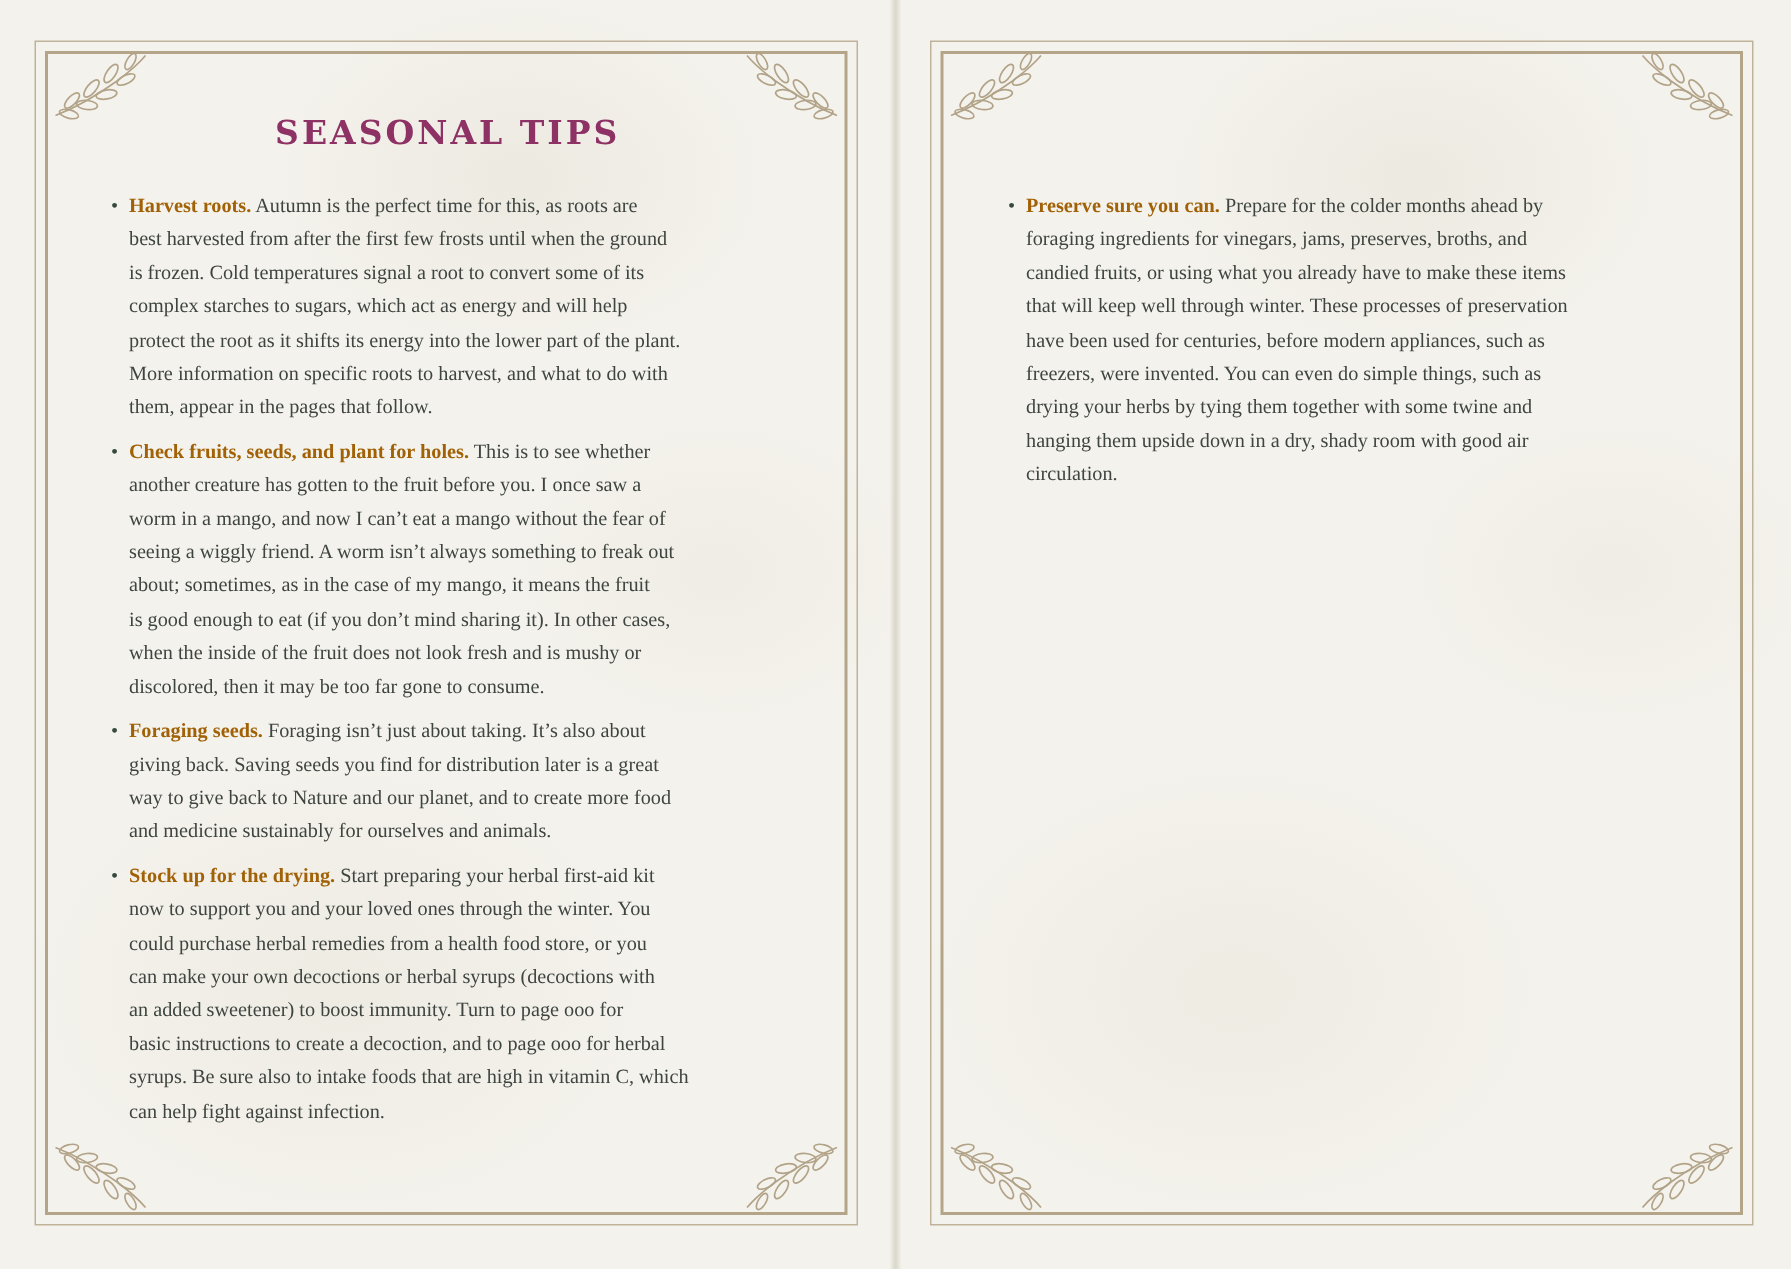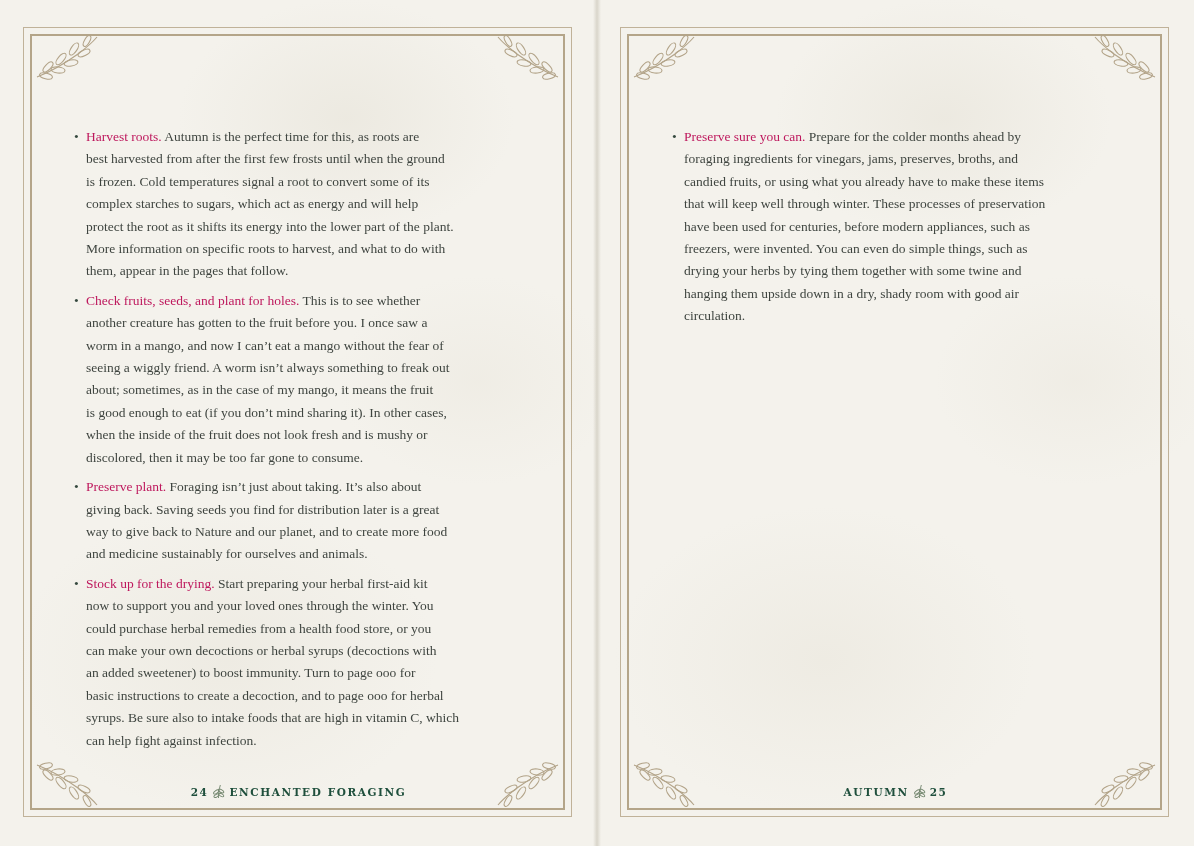--- a/index.html
+++ b/index.html
@@ -34,21 +34,21 @@
     font-family:"DejaVu Serif", serif;
     font-size:22px;font-weight:700;letter-spacing:2px;
     color:#8e3164;
   }
   .tips{position:absolute;margin:0;padding:0;list-style:none;}
   .tips.left-list{left:74px;top:126px;width:486px;}
   .tips.right-list{left:75px;top:126px;width:486px;}
   .tip{position:relative;margin:0 0 7px 0;padding-left:12px;}
   .bullet{position:absolute;left:0;top:0;color:#35493f;font-size:13.5px;line-height:22.4px;}
   .tip p{margin:0;font-size:13.5px;line-height:22.4px;color:#3e443f;white-space:pre-line;}
-  .lead{font-weight:400;color:#be185d;}
+  .lead{font-weight:700;color:#a16207;}
   .page-footer{
     position:absolute;left:0;width:100%;top:784px;
     text-align:center;
     font-family:"DejaVu Serif", serif;
     font-size:10.5px;font-weight:700;letter-spacing:1.6px;
     color:#1f4f3c;
   }
   .page-footer .sprig-sm{display:inline-block;width:13px;height:15px;vertical-align:-3px;margin:0 4px;}
   .defs-hidden{position:absolute;width:0;height:0;overflow:hidden;}
 </style>
@@ -95,20 +95,21 @@
     <svg class="sprig tr">
         <use href="#sprig"></use>
       </svg>
     <svg class="sprig bl">
         <use href="#sprig"></use>
       </svg>
     <svg class="sprig br">
         <use href="#sprig"></use>
       </svg>
 
+    <h1 class="page-title">SEASONAL TIPS</h1>
 
     <ul class="tips left-list">
       <li class="tip">
         <span class="bullet">•</span>
         <p><span class="lead">Harvest roots.</span><span class="tip-body"> Autumn is the perfect time for this, as roots are
 best harvested from after the first few frosts until when the ground
 is frozen. Cold temperatures signal a root to convert some of its
 complex starches to sugars, which act as energy and will help
 protect the root as it shifts its energy into the lower part of the plant.
 More information on specific roots to harvest, and what to do with
@@ -120,43 +121,38 @@
 another creature has gotten to the fruit before you. I once saw a
 worm in a mango, and now I can’t eat a mango without the fear of
 seeing a wiggly friend. A worm isn’t always something to freak out
 about; sometimes, as in the case of my mango, it means the fruit
 is good enough to eat (if you don’t mind sharing it). In other cases,
 when the inside of the fruit does not look fresh and is mushy or
 discolored, then it may be too far gone to consume.</span></p>
       </li>
       <li class="tip">
         <span class="bullet">•</span>
-        <p><span class="lead">Preserve plant.</span><span class="tip-body"> Foraging isn’t just about taking. It’s also about
+        <p><span class="lead">Foraging seeds.</span><span class="tip-body"> Foraging isn’t just about taking. It’s also about
 giving back. Saving seeds you find for distribution later is a great
 way to give back to Nature and our planet, and to create more food
 and medicine sustainably for ourselves and animals.</span></p>
       </li>
       <li class="tip">
         <span class="bullet">•</span>
         <p><span class="lead">Stock up for the drying.</span><span class="tip-body"> Start preparing your herbal first-aid kit
 now to support you and your loved ones through the winter. You
 could purchase herbal remedies from a health food store, or you
 can make your own decoctions or herbal syrups (decoctions with
 an added sweetener) to boost immunity. Turn to page ooo for
 basic instructions to create a decoction, and to page ooo for herbal
 syrups. Be sure also to intake foods that are high in vitamin C, which
 can help fight against infection.</span></p>
       </li>
     </ul>
 
-    <footer class="page-footer">
-      <span>24</span><svg class="sprig-sm">
-          <use href="#sprig-sm"></use>
-        </svg><span>ENCHANTED FORAGING</span>
-    </footer>
   </section>
 
   <section class="page right">
     <div class="wash"></div>
     <div class="frame-outer">
       <div class="frame-inner"></div>
     </div>
     <svg class="sprig tl">
         <use href="#sprig"></use>
       </svg>
@@ -178,21 +174,16 @@
 candied fruits, or using what you already have to make these items
 that will keep well through winter. These processes of preservation
 have been used for centuries, before modern appliances, such as
 freezers, were invented. You can even do simple things, such as
 drying your herbs by tying them together with some twine and
 hanging them upside down in a dry, shady room with good air
 circulation.</span></p>
       </li>
     </ul>
 
-    <footer class="page-footer">
-      <span>AUTUMN</span><svg class="sprig-sm">
-          <use href="#sprig-sm"></use>
-        </svg><span>25</span>
-    </footer>
   </section>
 
   <div class="spine"></div>
 </div>
 
 </body></html>

